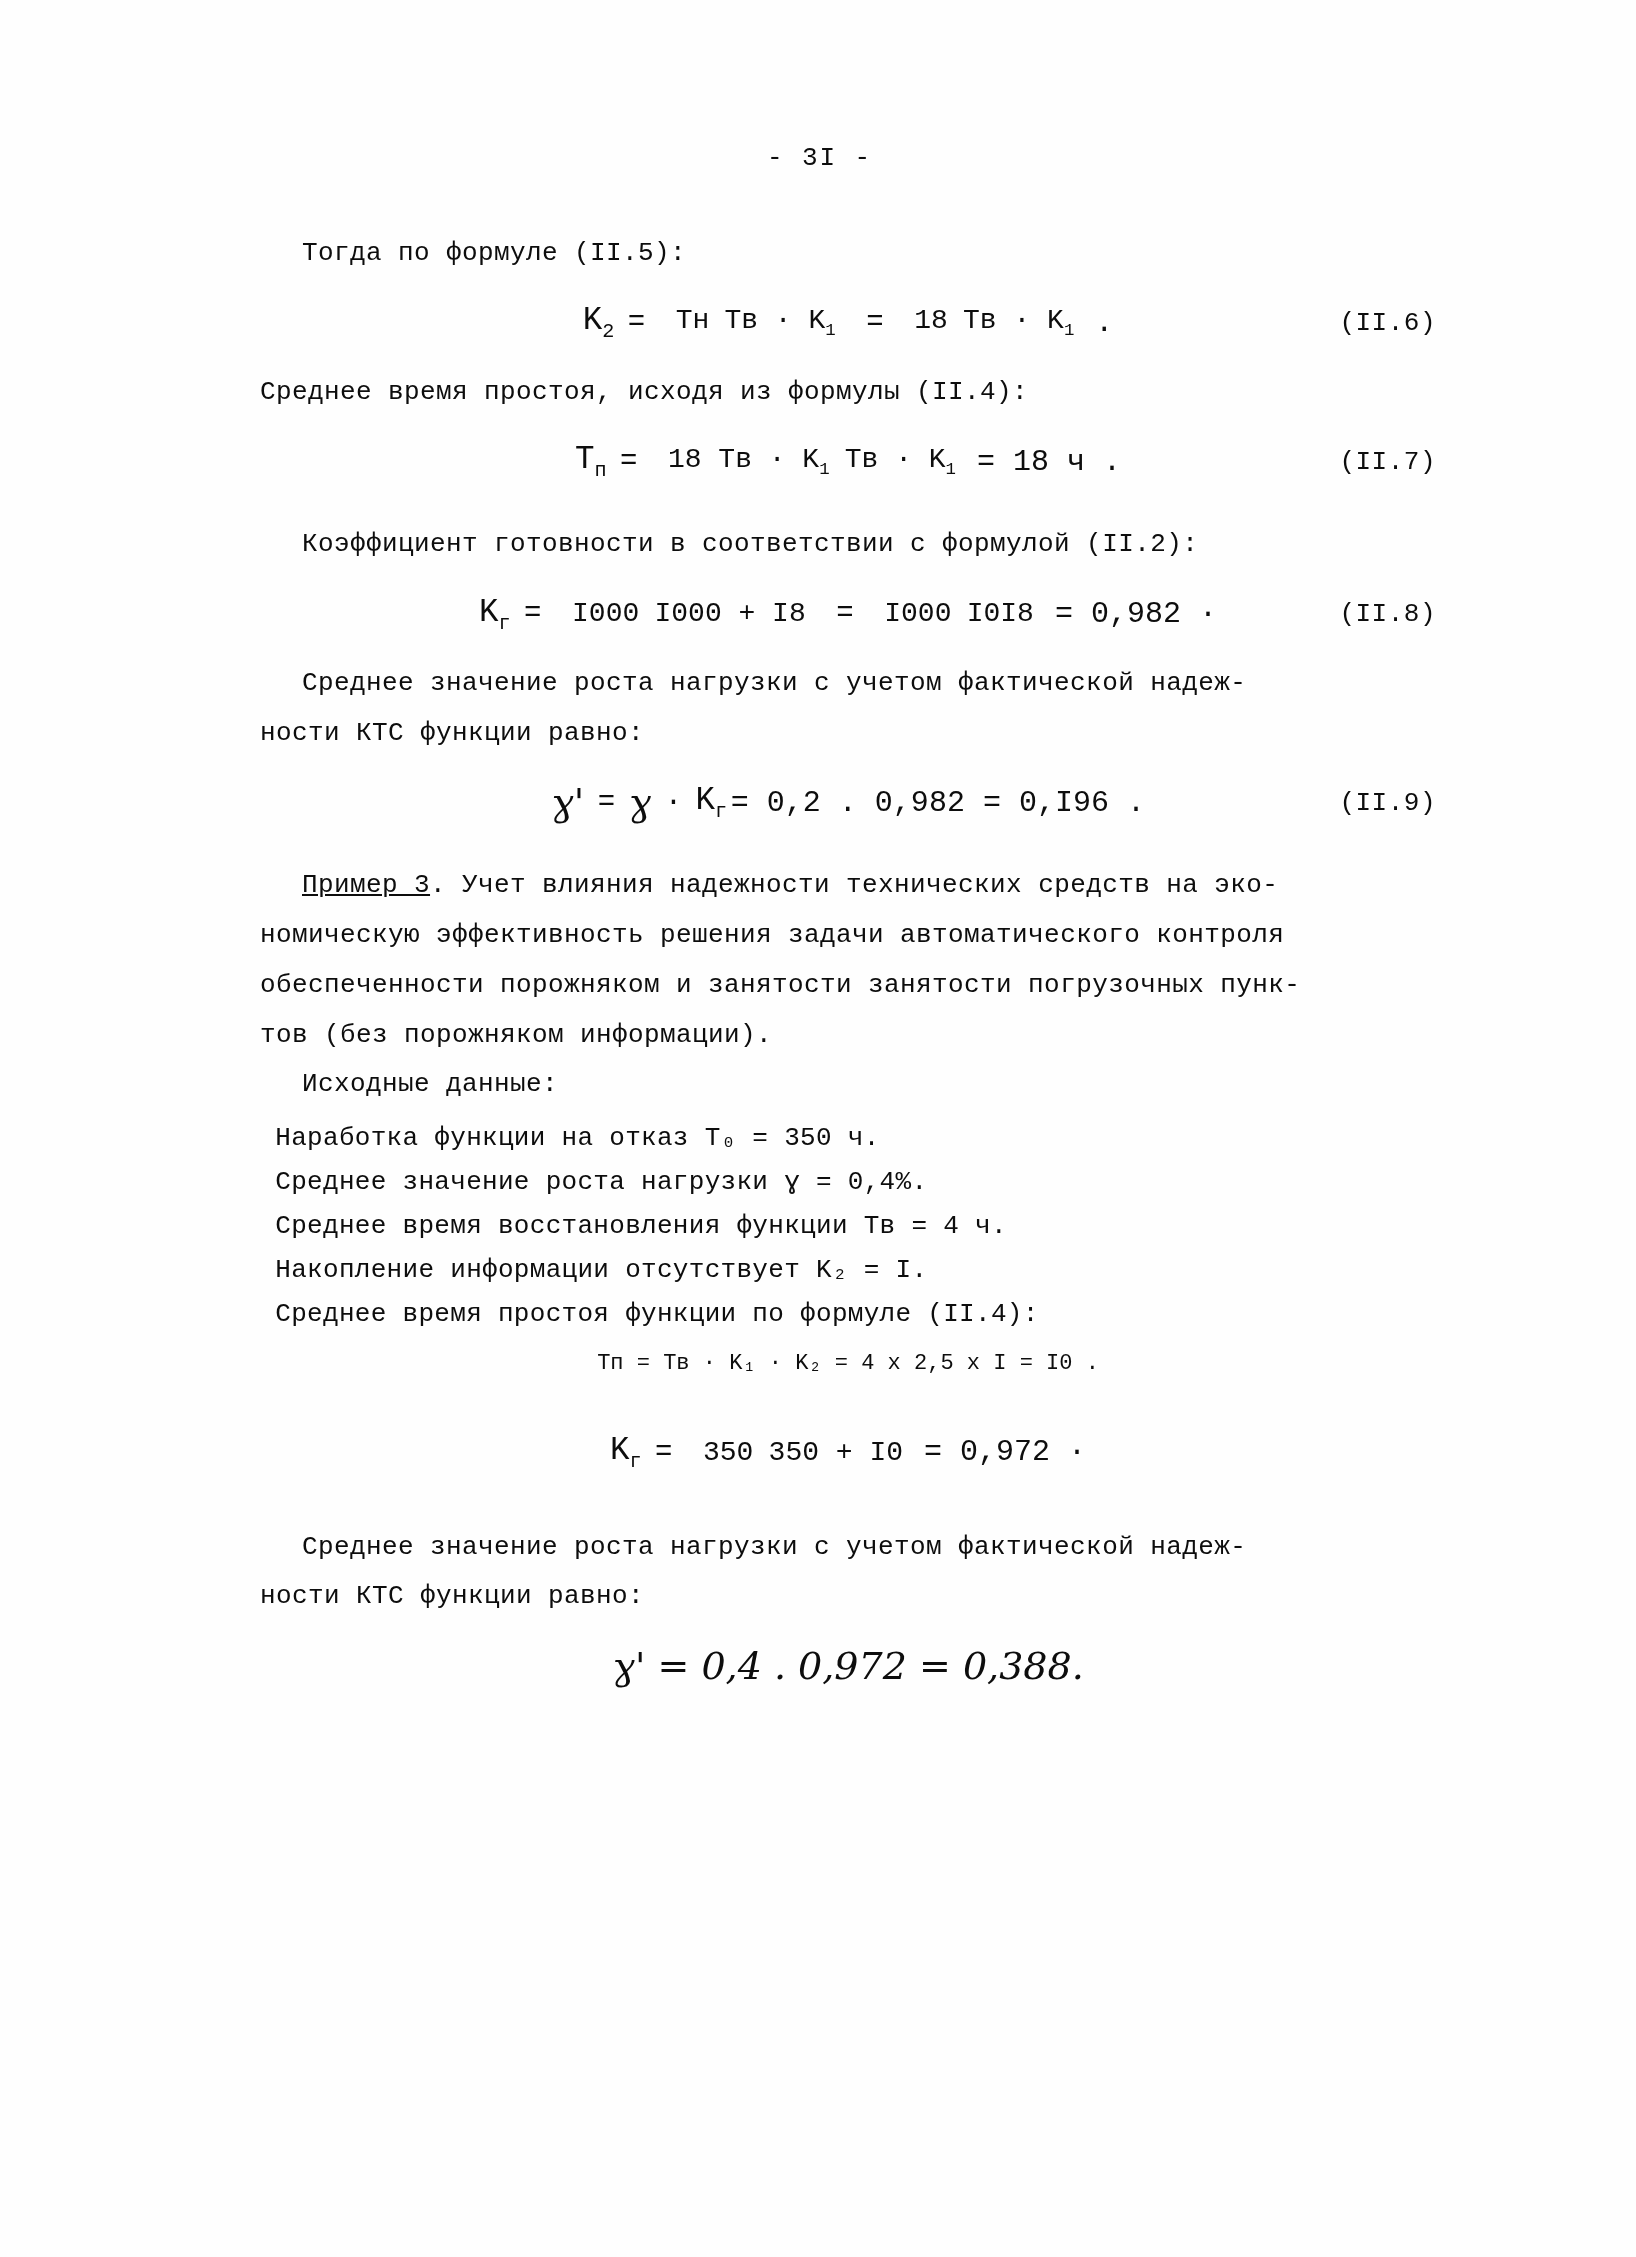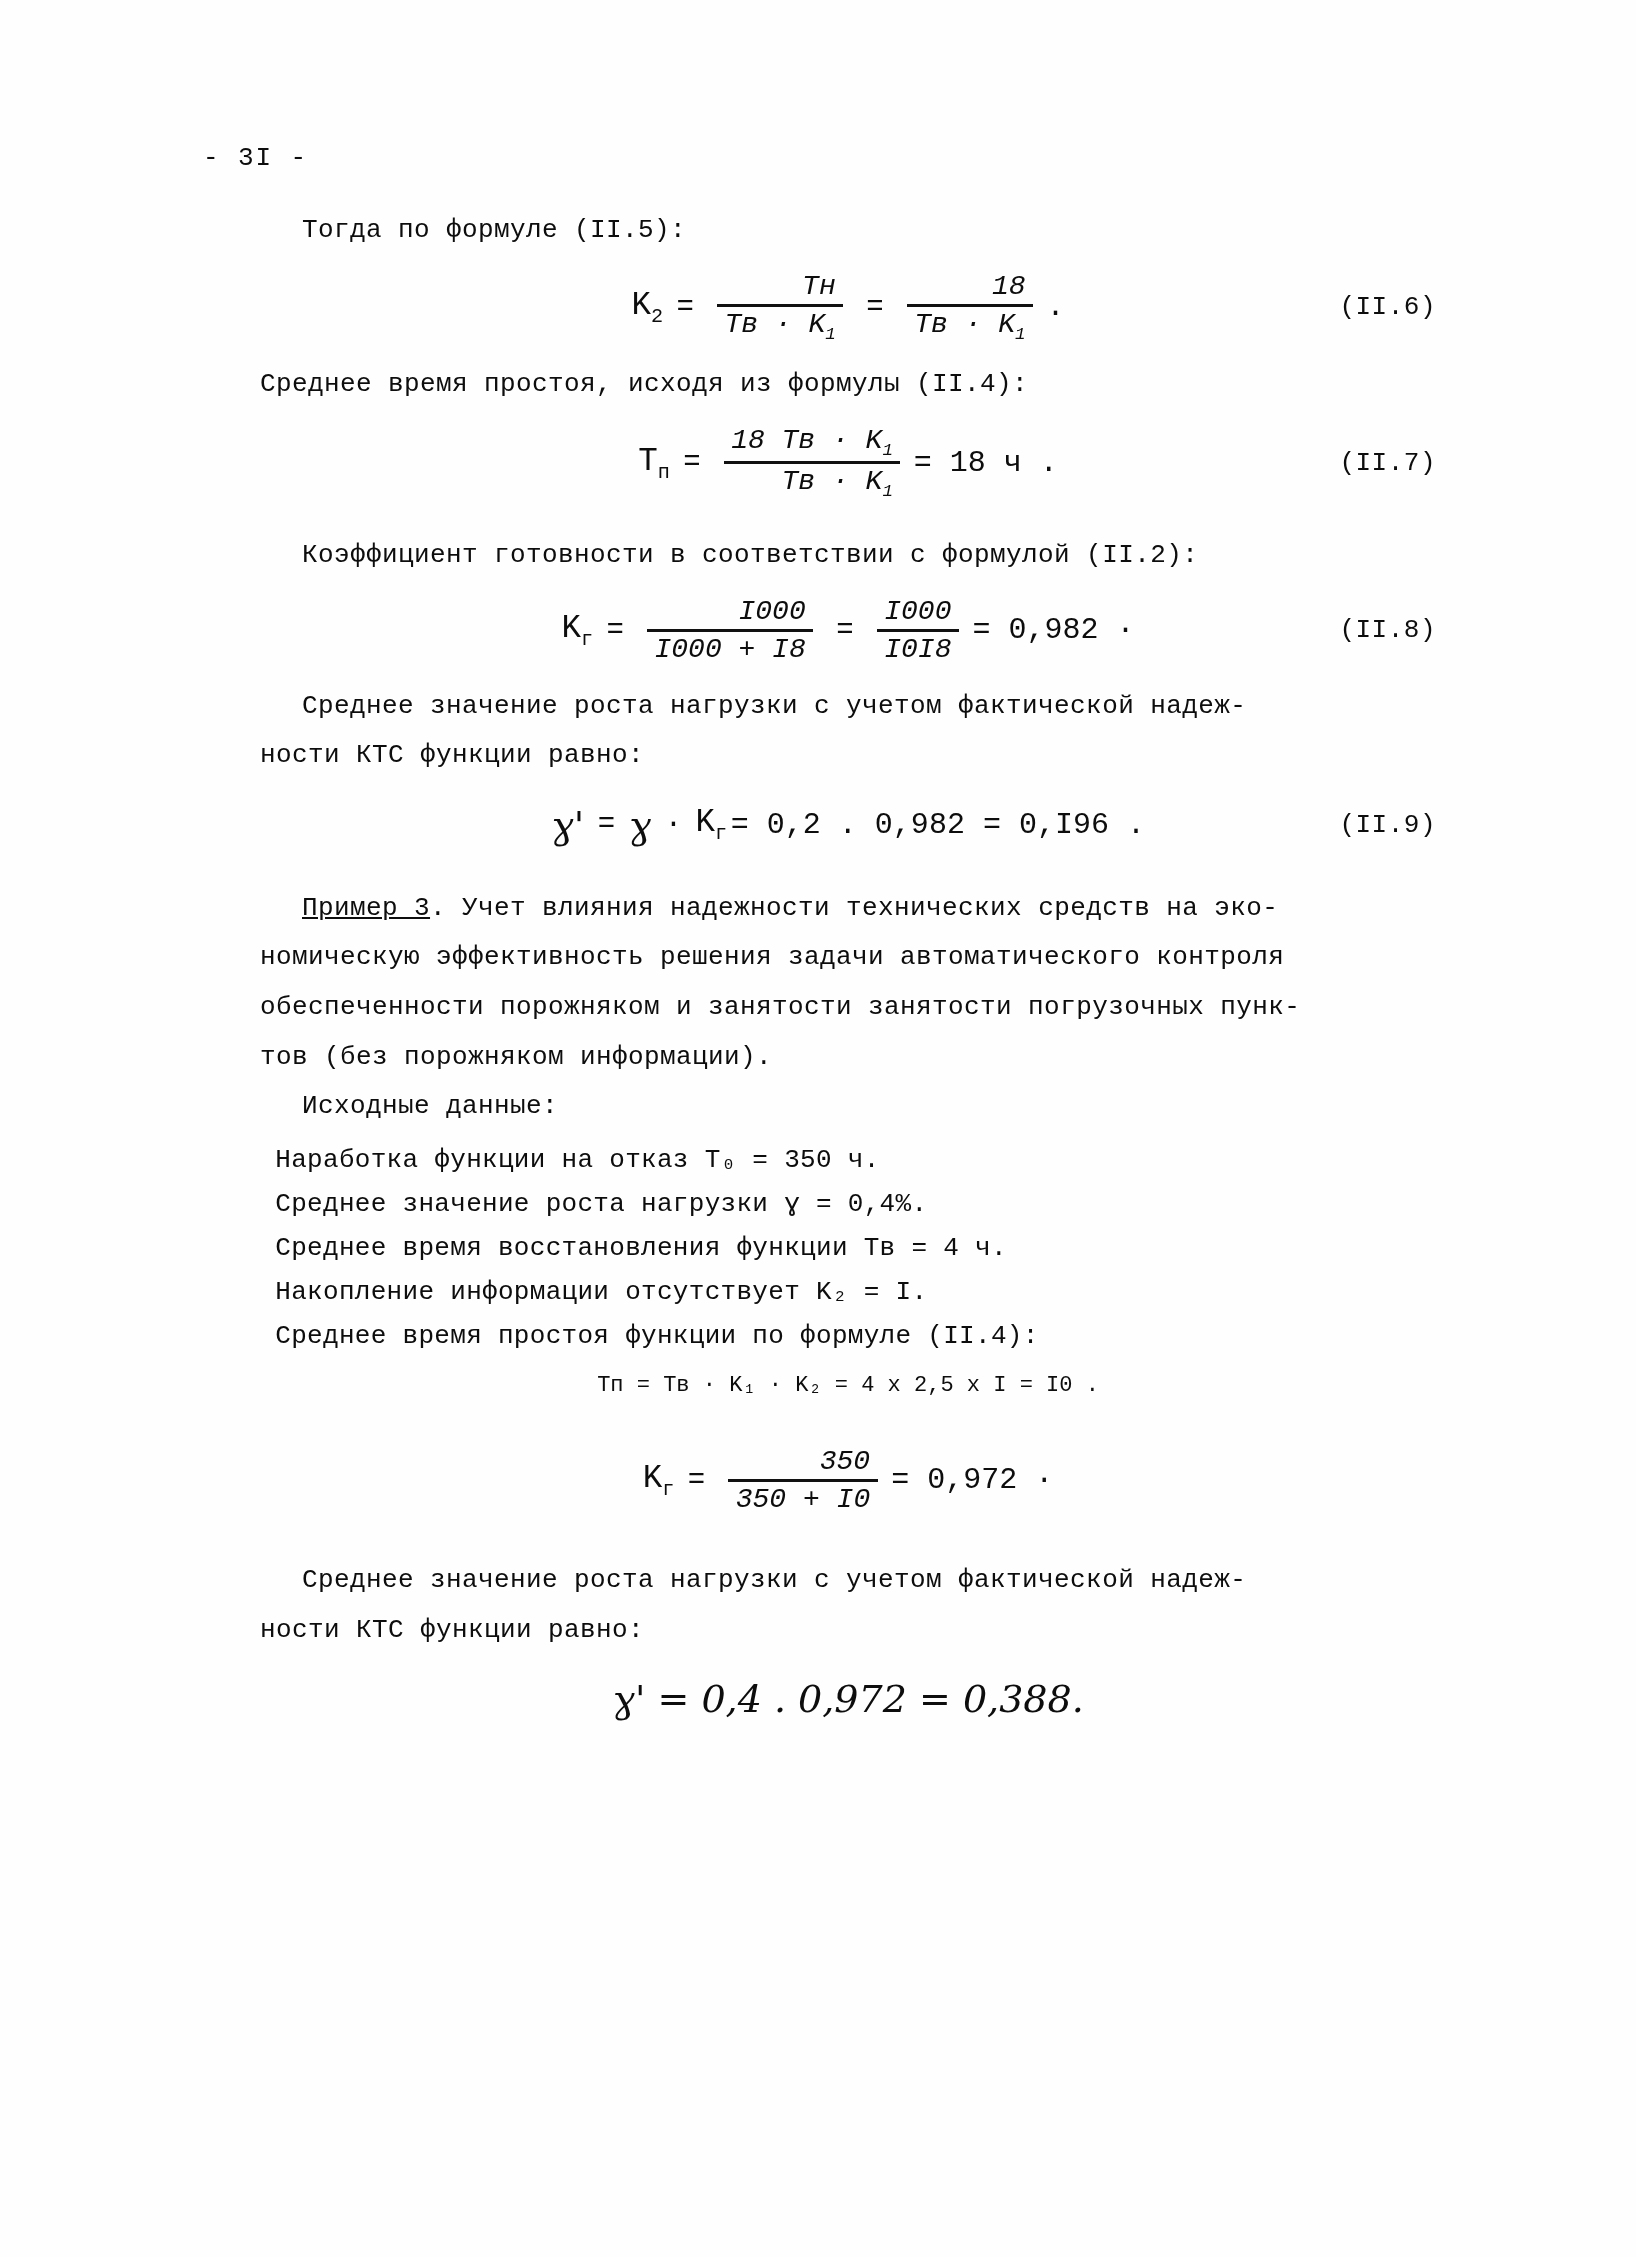--- a/index.html
+++ b/index.html
@@ -22,23 +22,24 @@
     background: #fefefe;
     overflow: hidden;
   }
   .content {
     position: absolute;
     left: 260px;
     top: 143px;
     width: 1176px;
   }
   .page-number {
+    text-align: center;
     font-size: 26px;
     letter-spacing: 1.9px;
-    margin-bottom: 35px;
+    margin-bottom: 58px;
     margin-left: -57px;
   }
   p.para {
     font-size: 26px;
     line-height: 44px;
     margin: 0 0 5.7px 0;
     letter-spacing: 0.4px;
     text-align: justify;
   }
   p.indent { text-indent: 42px; }
@@ -56,25 +57,24 @@
     font-size: 31px;
   }
   .eqno {
     position: absolute;
     right: 0;
     font-size: 26px;
     letter-spacing: 0.5px;
   }
   .frac {
     display: inline-flex;
-    flex-direction: column;
-    align-items: flex-end;
+    flex-direction: row;
+    align-items: flex-start;
     vertical-align: middle;
     margin: 0 9.6px;
-    font-style: italic;
   }
   .frac .num, .frac .den {
     padding: 1.9px 7.6px;
     font-size: 28px;
     white-space: nowrap;
   }
   .frac .bar {
     width: 100%;
     height: 2.9px;
     background: #111;

